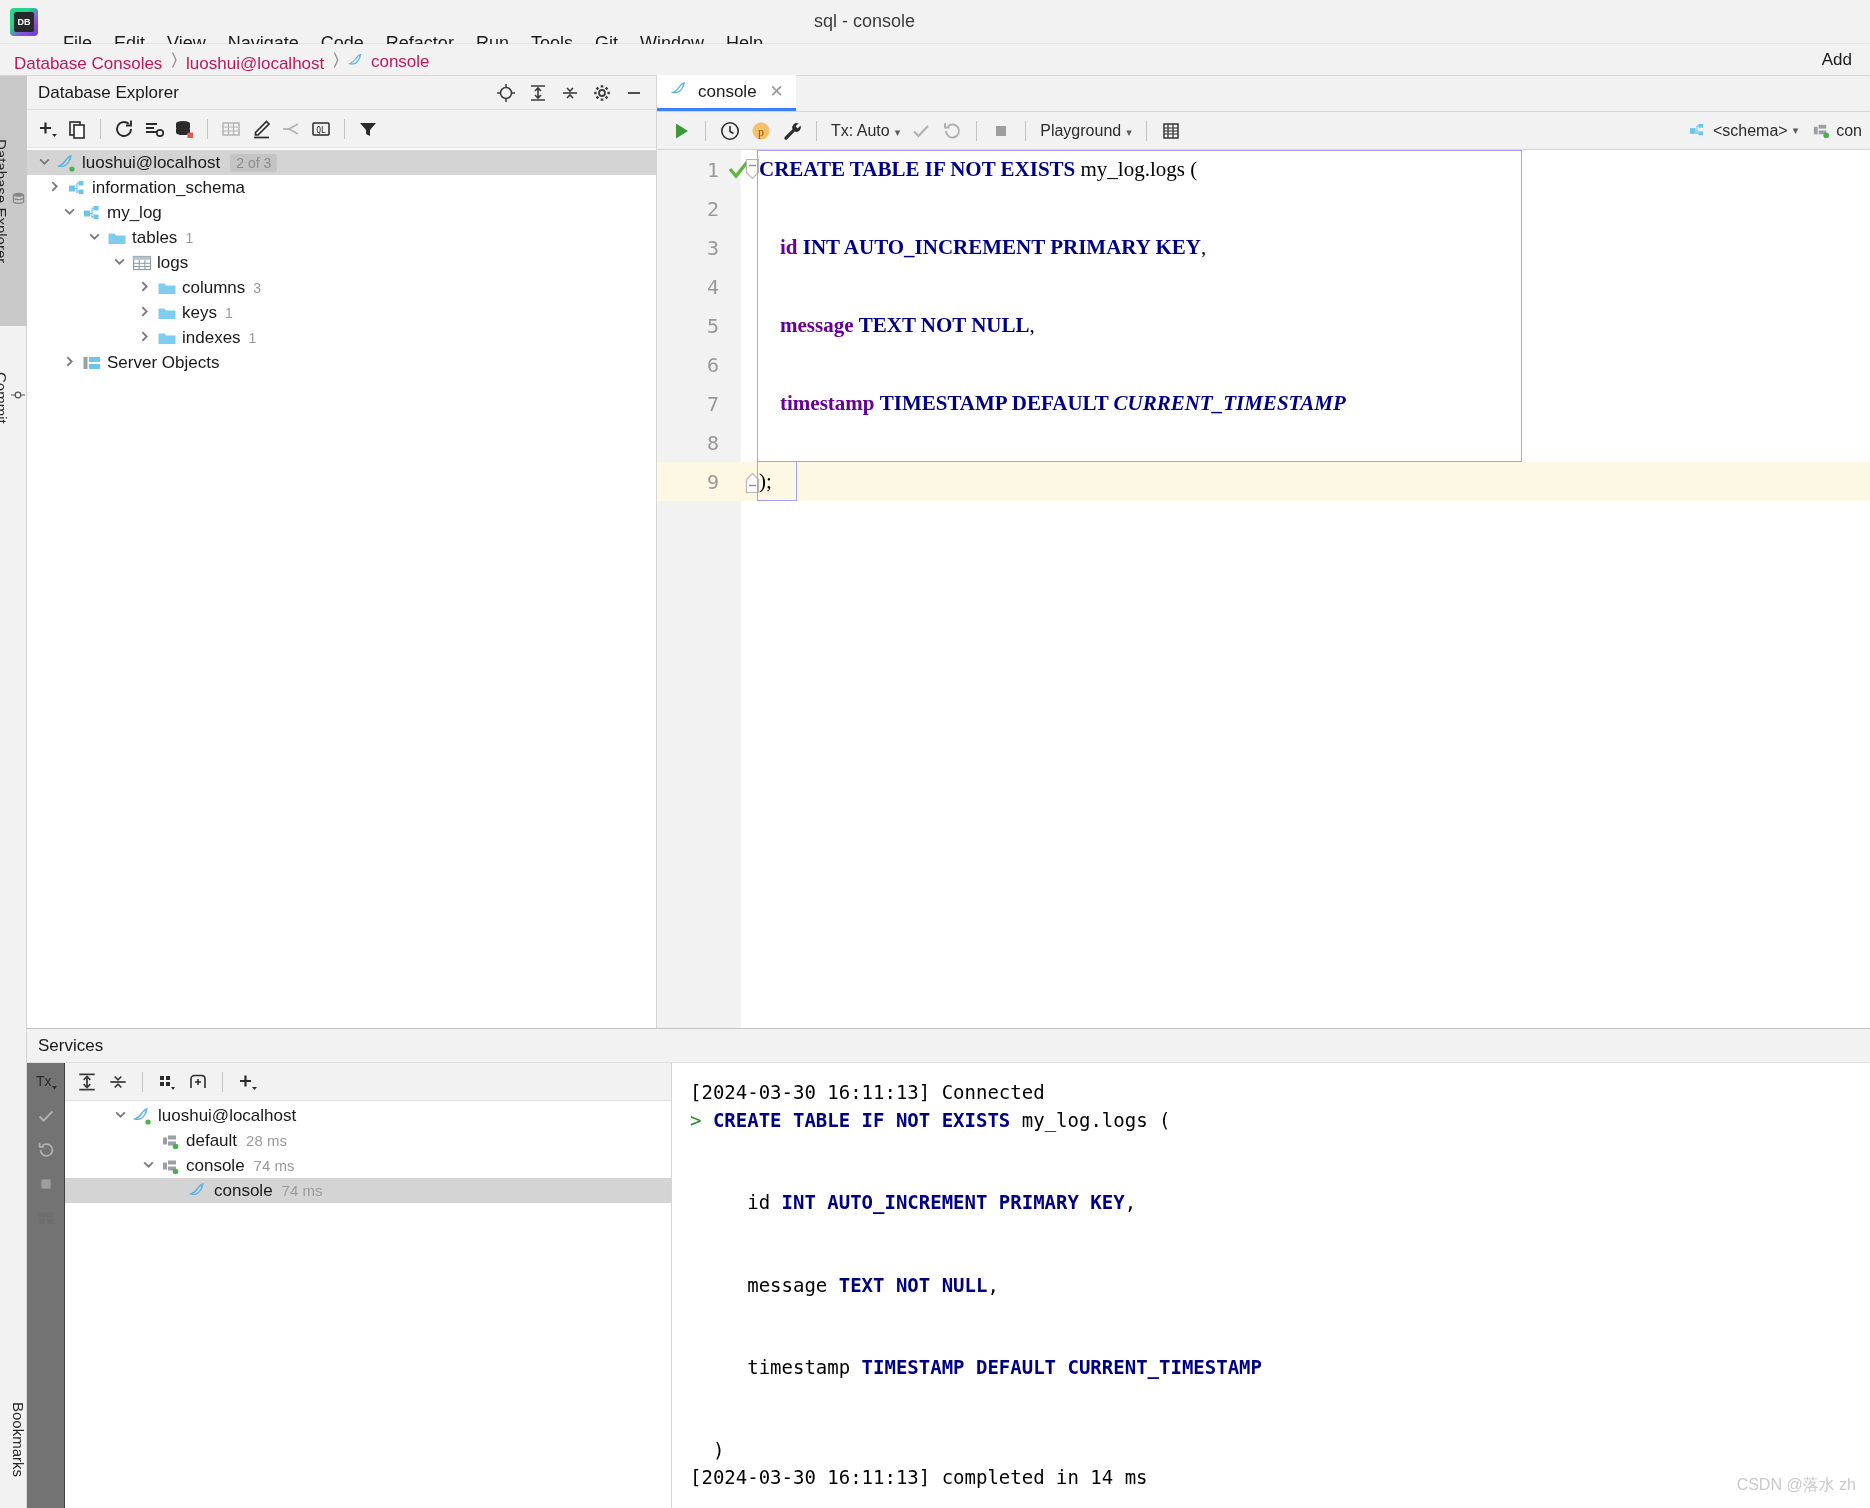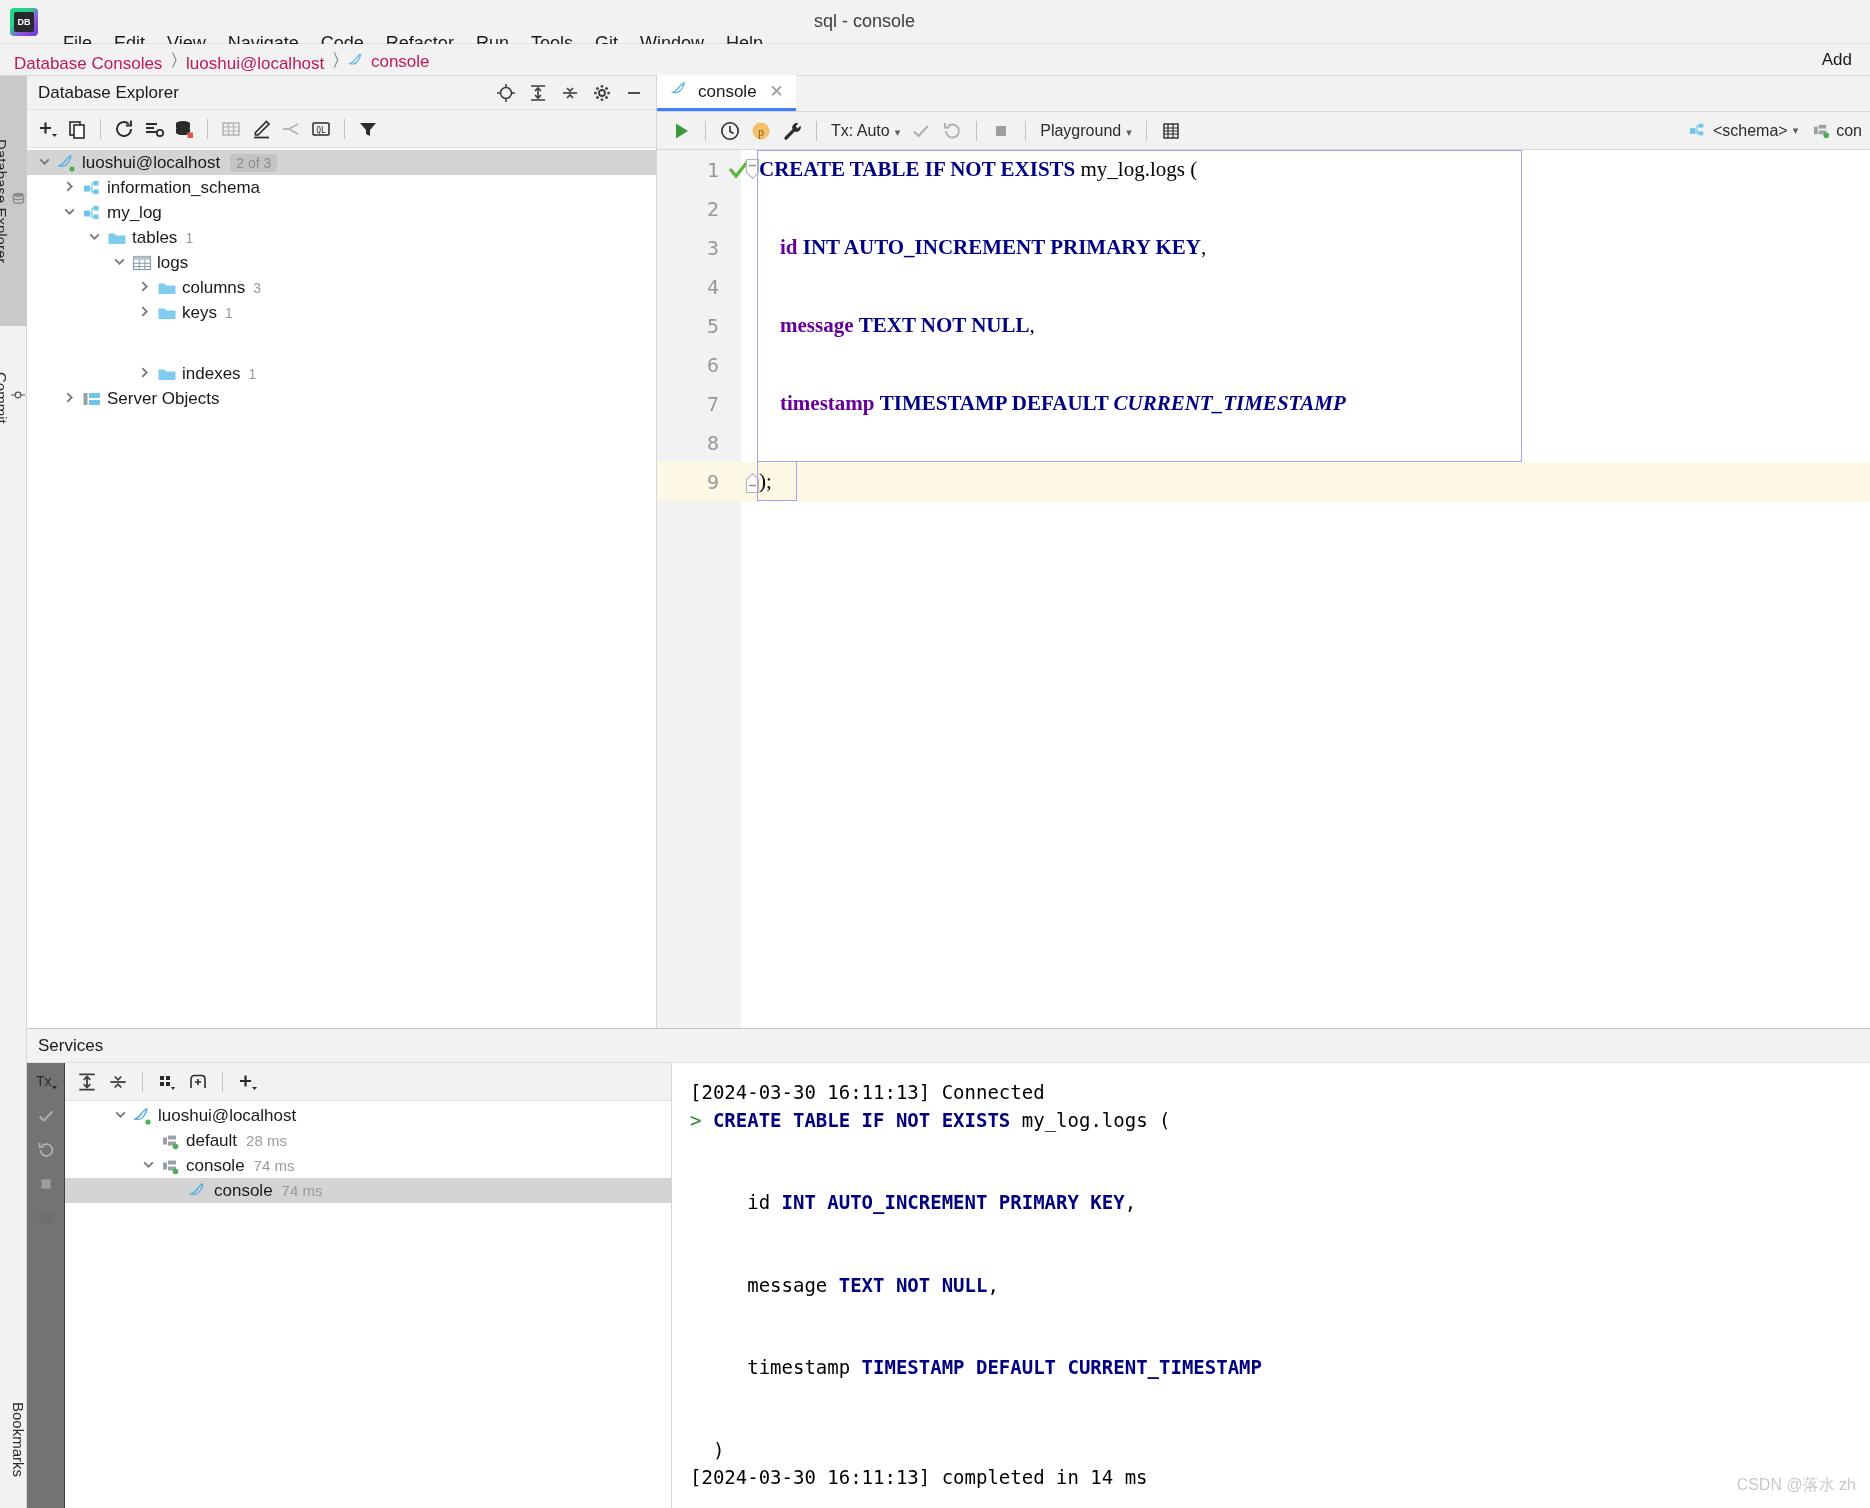--- a/index.html
+++ b/index.html
@@ -400,21 +400,21 @@
           <span class="ic" style="margin-left:4px;">
             <svg width="20" height="20" viewBox="0 0 20 20">
               <path d="M2 13c3-1 5-3 7-6 1.5-2 3-4 5-4-1 2-1 4-2.5 6C9.5 12.5 6 14 2 13z" fill="none" stroke="#5bb3e0" stroke-width="1.4"></path>
               <circle cx="13" cy="6" r="1" fill="#5bb3e0"></circle>
               <circle cx="15" cy="16" r="2.6" fill="#4caf50"></circle>
             </svg>
           </span>
           <span class="tlabel">luoshui@localhost</span>
           <span class="tbadge">2 of 3</span>
         </div>
-        <div class="trow" style="padding-left: 33px;">
+        <div class="trow" style="padding-left: 18px;">
           <span class="twist"><svg width="13" height="13" viewBox="0 0 12 12">
               <path d="M4 2l4 4-4 4" stroke="#7a7a7a" fill="none" stroke-width="1.7"></path>
             </svg></span>
           <span class="ic" style="margin-left:4px;">
             <svg width="20" height="20" viewBox="0 0 20 20">
               <rect x="2" y="7.5" width="6" height="6" fill="#6cc6ea"></rect>
               <rect x="11.5" y="3" width="5" height="4.5" fill="#6cc6ea"></rect>
               <rect x="11.5" y="11.5" width="5" height="4.5" fill="#6cc6ea"></rect>
               <path d="M8 10.5h2M10 5.2v10M10 5.2h1.5M10 13.7h1.5" stroke="#6cc6ea" fill="none" stroke-width="1.2"></path>
             </svg>
@@ -477,21 +477,21 @@
               <path d="M4 2l4 4-4 4" stroke="#7a7a7a" fill="none" stroke-width="1.7"></path>
             </svg></span>
           <span class="ic" style="margin-left:4px;">
             <svg width="20" height="18" viewBox="0 0 20 18">
               <path d="M1.5 4.5h6l1.6 2h9.4V15H1.5z" fill="#7fcdee"></path>
             </svg>
           </span>
           <span class="tlabel">keys</span>
           <span class="tcount">1</span>
         </div>
-        <div class="trow" style="padding-left: 108px; margin-top: 36px;">
+        <div class="trow" style="padding-left: 108px;">
           <span class="twist"><svg width="13" height="13" viewBox="0 0 12 12">
               <path d="M4 2l4 4-4 4" stroke="#7a7a7a" fill="none" stroke-width="1.7"></path>
             </svg></span>
           <span class="ic" style="margin-left:4px;">
             <svg width="20" height="18" viewBox="0 0 20 18">
               <path d="M1.5 4.5h6l1.6 2h9.4V15H1.5z" fill="#7fcdee"></path>
             </svg>
           </span>
           <span class="tlabel">indexes</span>
           <span class="tcount">1</span>

